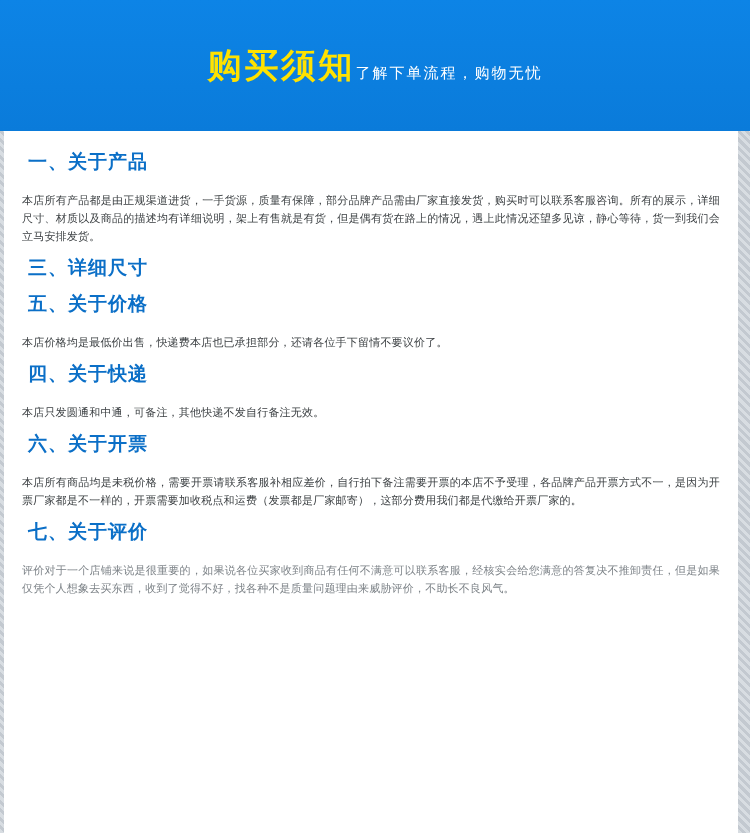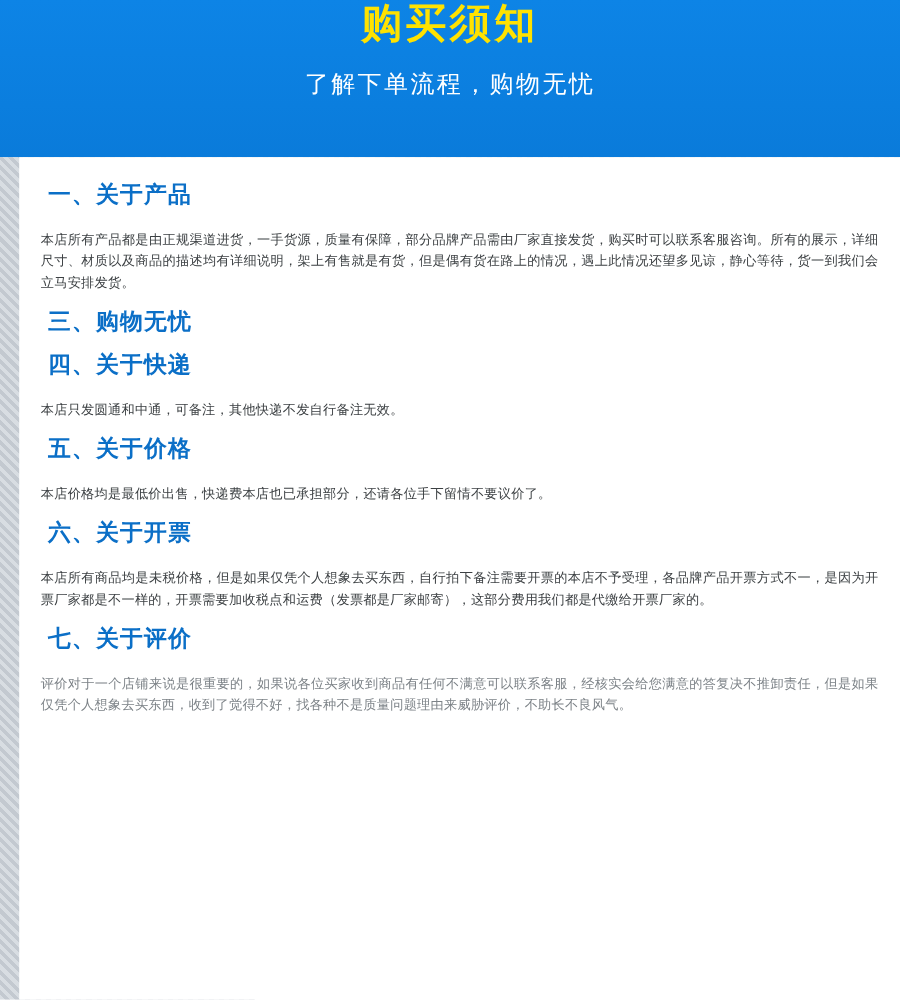--- a/index.html
+++ b/index.html
@@ -20,58 +20,58 @@
     background: #ffffff;
   }
 
   
   .banner {
     width: 750px;
     height: 131px;
     background: #0b7fe0;
     background-image: linear-gradient(180deg, #0d84e6 0%, #0a7bda 100%);
     display: flex;
-    flex-direction: column;
+    flex-direction: row;
     align-items: center;
-    justify-content: flex-start;
+    justify-content: center;
     position: relative;
   }
   .banner-title {
     color: #ffe200;
     font-size: 34px;
     font-weight: bold;
     letter-spacing: 3px;
     line-height: 1.2;
     text-align: center;
   }
   .banner-sub {
     margin-top: 16px;
     color: #ffffff;
-    font-size: 20px;
+    font-size: 15px;
     letter-spacing: 2px;
     text-align: center;
   }
 
   
   .content-wrap {
     position: relative;
     width: 750px;
     height: 702px;
     background:
       repeating-linear-gradient(
         45deg,
         #d8dde2 0px,
         #d8dde2 3px,
         #c3c9d0 3px,
         #c3c9d0 6px
       );
   }
   .content {
     position: absolute;
-    left: 16px;
+    left: 4px;
     top: 0;
     width: 734px;
     height: 702px;
     background: #ffffff;
     padding: 16px 18px 0 18px;
   }
 
   .section { margin-bottom: 2px; }
 
   .sec-head {
@@ -108,36 +108,36 @@
 
       <div class="section">
         <div class="sec-head">一、关于产品</div>
         <div class="sec-body">本店所有产品都是由正规渠道进货，一手货源，质量有保障，部分品牌产品需由厂家直接发货，购买时可以联系客服咨询。所有的展示，详细尺寸、材质以及商品的描述均有详细说明，架上有售就是有货，但是偶有货在路上的情况，遇上此情况还望多见谅，静心等待，货一到我们会立马安排发货。</div>
       </div>
 
       <div class="section">
       </div>
 
       <div class="section">
-        <div class="sec-head">三、购物无忧</div>
+        <div class="sec-head">三、详细尺寸</div>
+      </div>
+
+      <div class="section">
+        <div class="sec-head">五、关于价格</div>
+        <div class="sec-body">本店价格均是最低价出售，快递费本店也已承担部分，还请各位手下留情不要议价了。</div>
       </div>
 
       <div class="section">
         <div class="sec-head">四、关于快递</div>
         <div class="sec-body">本店只发圆通和中通，可备注，其他快递不发自行备注无效。</div>
       </div>
 
       <div class="section">
-        <div class="sec-head">五、关于价格</div>
-        <div class="sec-body">本店价格均是最低价出售，快递费本店也已承担部分，还请各位手下留情不要议价了。</div>
-      </div>
-
-      <div class="section">
         <div class="sec-head">六、关于开票</div>
-        <div class="sec-body">本店所有商品均是未税价格，但是如果仅凭个人想象去买东西，自行拍下备注需要开票的本店不予受理，各品牌产品开票方式不一，是因为开票厂家都是不一样的，开票需要加收税点和运费（发票都是厂家邮寄），这部分费用我们都是代缴给开票厂家的。</div>
+        <div class="sec-body">本店所有商品均是未税价格，需要开票请联系客服补相应差价，自行拍下备注需要开票的本店不予受理，各品牌产品开票方式不一，是因为开票厂家都是不一样的，开票需要加收税点和运费（发票都是厂家邮寄），这部分费用我们都是代缴给开票厂家的。</div>
       </div>
 
       <div class="section">
         <div class="sec-head">七、关于评价</div>
         <div class="sec-body gray">评价对于一个店铺来说是很重要的，如果说各位买家收到商品有任何不满意可以联系客服，经核实会给您满意的答复决不推卸责任，但是如果仅凭个人想象去买东西，收到了觉得不好，找各种不是质量问题理由来威胁评价，不助长不良风气。</div>
       </div>
 
     </div>
   </div>
 

